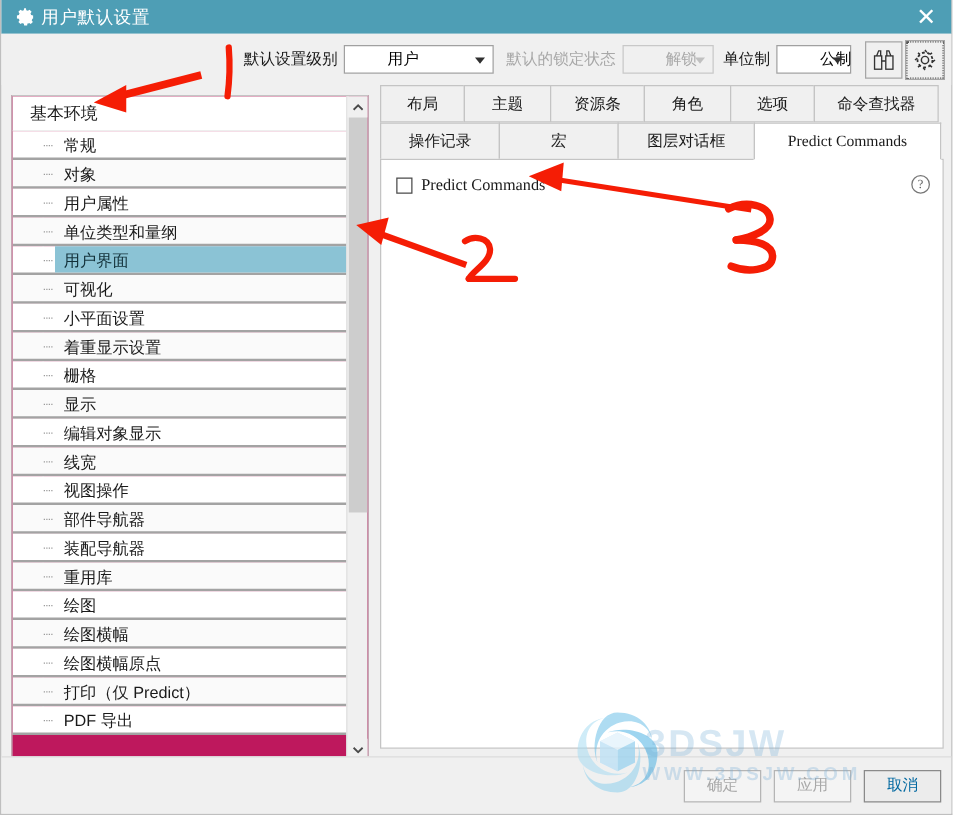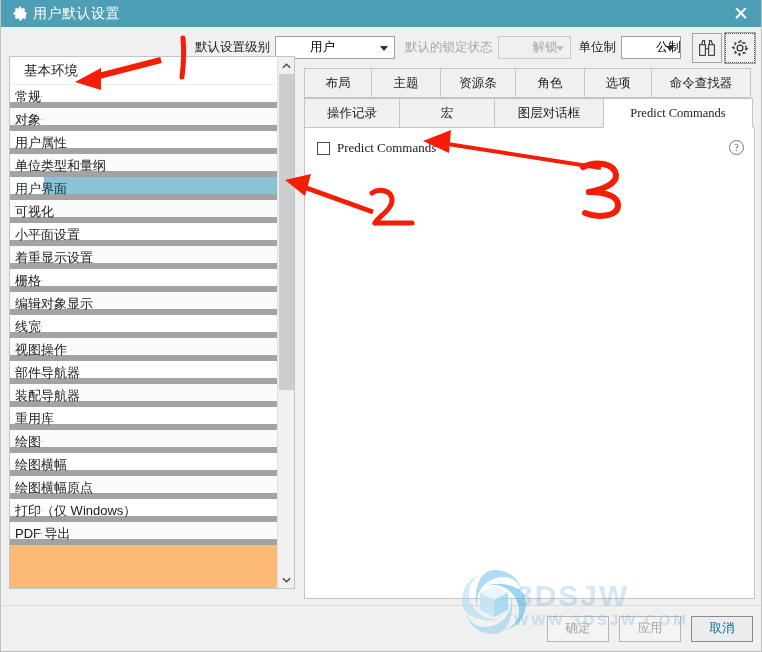--- a/index.html
+++ b/index.html
@@ -91,23 +91,23 @@
     border: 1px solid #a6a6a6;
     background: #f0f0f0;
     display: flex; align-items: center; justify-content: center;
     margin-left: 3px;
     cursor: pointer;
   }
   .tool-btn.focused { border: 1px dotted #555; outline: 1px solid #a6a6a6; }
 
   
   .tree-panel {
-    position: absolute; left: 8px; top: 56px;
+    position: absolute; left: 8px; top: 76px;
     width: 286px; height: 533px;
-    background: #fdba74;
+    background: #be185d;
     border: 1px solid #c4c4c4;
     overflow: hidden;
   }
   .tree-scrollwrap {
     position: absolute; left: 0; top: 0;
     width: 269px; height: 531px;
     overflow: hidden;
   }
   .tree-root {
     height: 28px; line-height: 28px;
@@ -120,21 +120,22 @@
   .tree-list { position: relative; }
   .tree-list:before {
     content: ""; position: absolute;
     left: 24px; top: 0; bottom: 0;
     border-left: 1px dotted #9b9b9b;
   }
   .tree-item {
     position: relative;
     height: 23px; line-height: 23px;
     font-size: 13px; color: #1a1a1a;
-    border-bottom: 6px solid #a3a3a3;
+    padding-left: 36px;
+    border-bottom: 2px solid #a3a3a3;
     background: #ffffff;
     cursor: pointer;
     white-space: nowrap;
   }
   .tree-item:nth-child(even) { background: #fafafa; }
   .tree-item:after {
     content: ""; position: absolute;
     left: 25px; top: 11px; width: 7px;
     border-top: 1px dotted #9b9b9b;
   }
@@ -350,30 +351,31 @@
       <div class="tree-list" id="tree-list">
           <div class="tree-item"><span class="ti-text">常规</span></div>
           <div class="tree-item"><span class="ti-text">对象</span></div>
           <div class="tree-item"><span class="ti-text">用户属性</span></div>
           <div class="tree-item"><span class="ti-text">单位类型和量纲</span></div>
           <div class="tree-item selected"><div class="sel-bar"></div><span class="ti-text">用户界面</span></div>
           <div class="tree-item"><span class="ti-text">可视化</span></div>
           <div class="tree-item"><span class="ti-text">小平面设置</span></div>
           <div class="tree-item"><span class="ti-text">着重显示设置</span></div>
           <div class="tree-item"><span class="ti-text">栅格</span></div>
+          <div class="tree-item"><span class="ti-text">显示</span></div>
           <div class="tree-item"><span class="ti-text">编辑对象显示</span></div>
           <div class="tree-item"><span class="ti-text">线宽</span></div>
           <div class="tree-item"><span class="ti-text">视图操作</span></div>
           <div class="tree-item"><span class="ti-text">部件导航器</span></div>
           <div class="tree-item"><span class="ti-text">装配导航器</span></div>
           <div class="tree-item"><span class="ti-text">重用库</span></div>
           <div class="tree-item"><span class="ti-text">绘图</span></div>
           <div class="tree-item"><span class="ti-text">绘图横幅</span></div>
           <div class="tree-item"><span class="ti-text">绘图横幅原点</span></div>
-          <div class="tree-item"><span class="ti-text">打印（仅 Windows）</span></div>
+          <div class="tree-item"><span class="ti-text">打印（仅 Predict）</span></div>
           <div class="tree-item"><span class="ti-text">PDF 导出</span></div>
         </div>
     </div>
     <div class="tree-sb">
       <div class="sb-btn">
         <svg width="9" height="6" viewBox="0 0 10 6">
             <path d="M1 5 L5 1 L9 5" fill="none" stroke="#4a4a4a" stroke-width="1.6"></path>
           </svg>
       </div>
       <div class="sb-thumb"></div>

